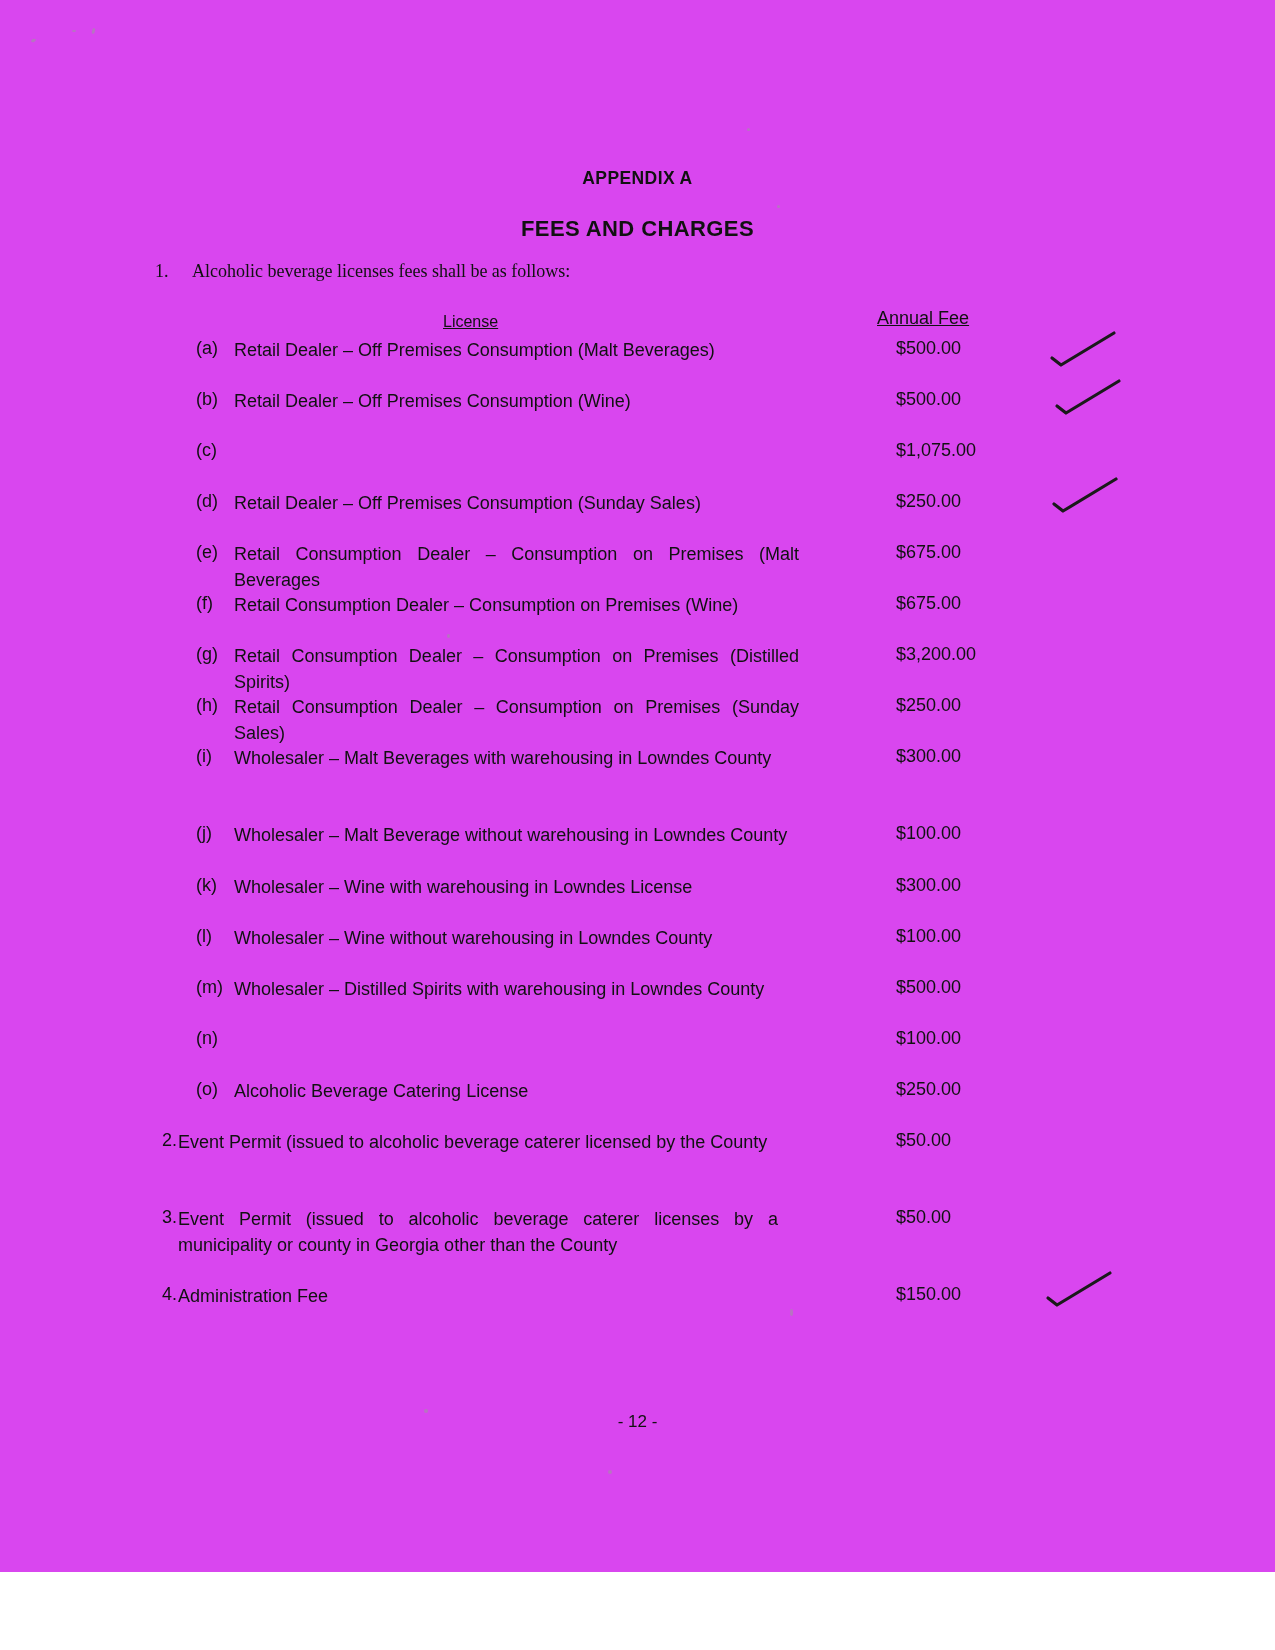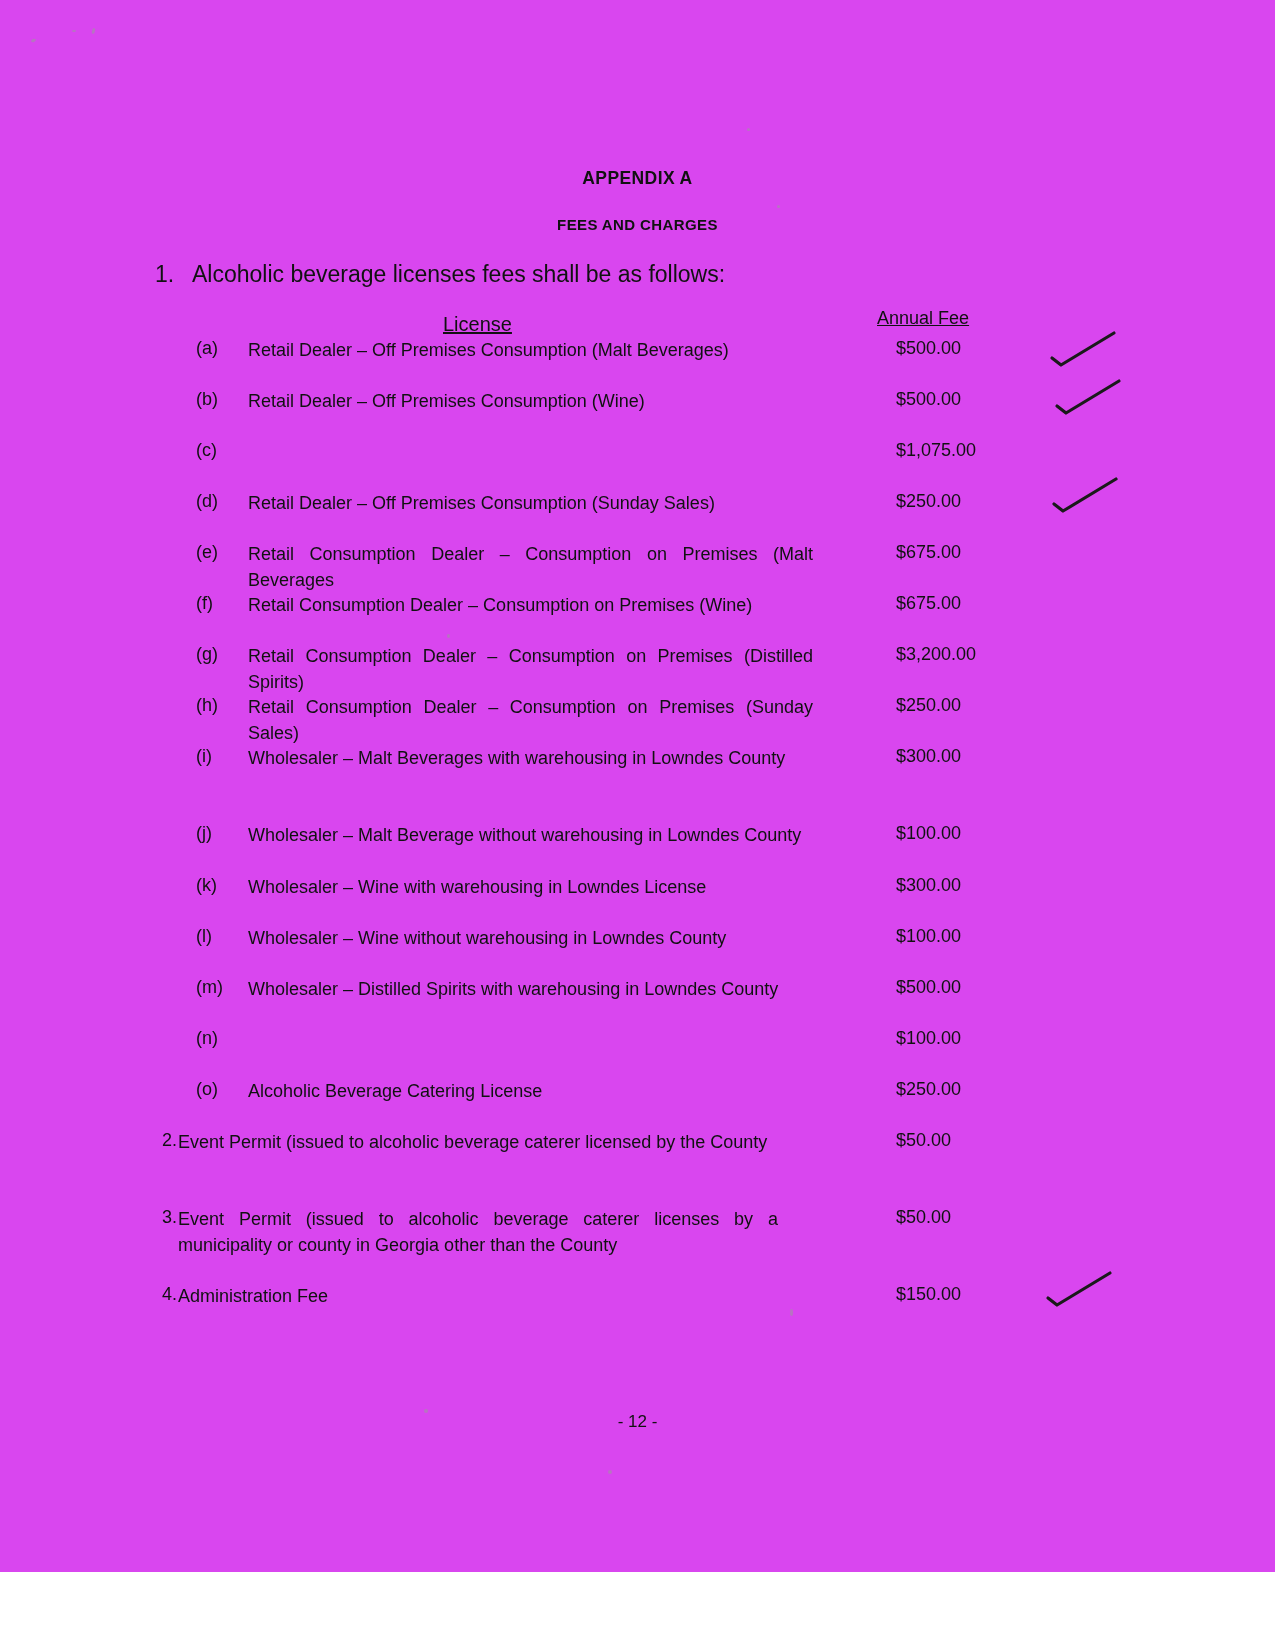--- a/index.html
+++ b/index.html
@@ -44,42 +44,43 @@
     text-align: center;
     font-size: 17.5px;
     font-weight: bold;
     letter-spacing: .4px;
   }
   .doc-subtitle {
     position: absolute;
     left: 0; right: 0;
     top: 216px;
     text-align: center;
-    font-size: 15px;
+    font-size: 22px;
     font-weight: bold;
     letter-spacing: .4px;
   }
 
   .lead {
     position: absolute;
     left: 155px;
     top: 261px;
-    font-size: 23px;
+    font-size: 18px;
+    font-family: Liberation Serif, serif;
   }
   .lead .num {
     display: inline-block;
     width: 37px;
   }
 
   
   .col-head-license {
     position: absolute;
     left: 443px;
     top: 313px;
-    font-size: 20px;
+    font-size: 16px;
     text-decoration: underline;
   }
   .col-head-fee {
     position: absolute;
     left: 877px;
     top: 308px;
     font-size: 18px;
     text-decoration: underline;
   }
 
@@ -98,21 +99,21 @@
   }
   .row .marker {
     position: absolute;
     left: 0;
     top: 0;
     width: 38px;
     text-align: left;
     white-space: nowrap;
   }
   .row .body {
-    margin-left: 52px;
+    margin-left: 38px;
     width: 565px;
     line-height: 25.5px;
   }
   .row .body.justify {
     text-align: justify;
     text-align-last: left;
   }
   .row .fee {
     position: absolute;
     left: 700px;

